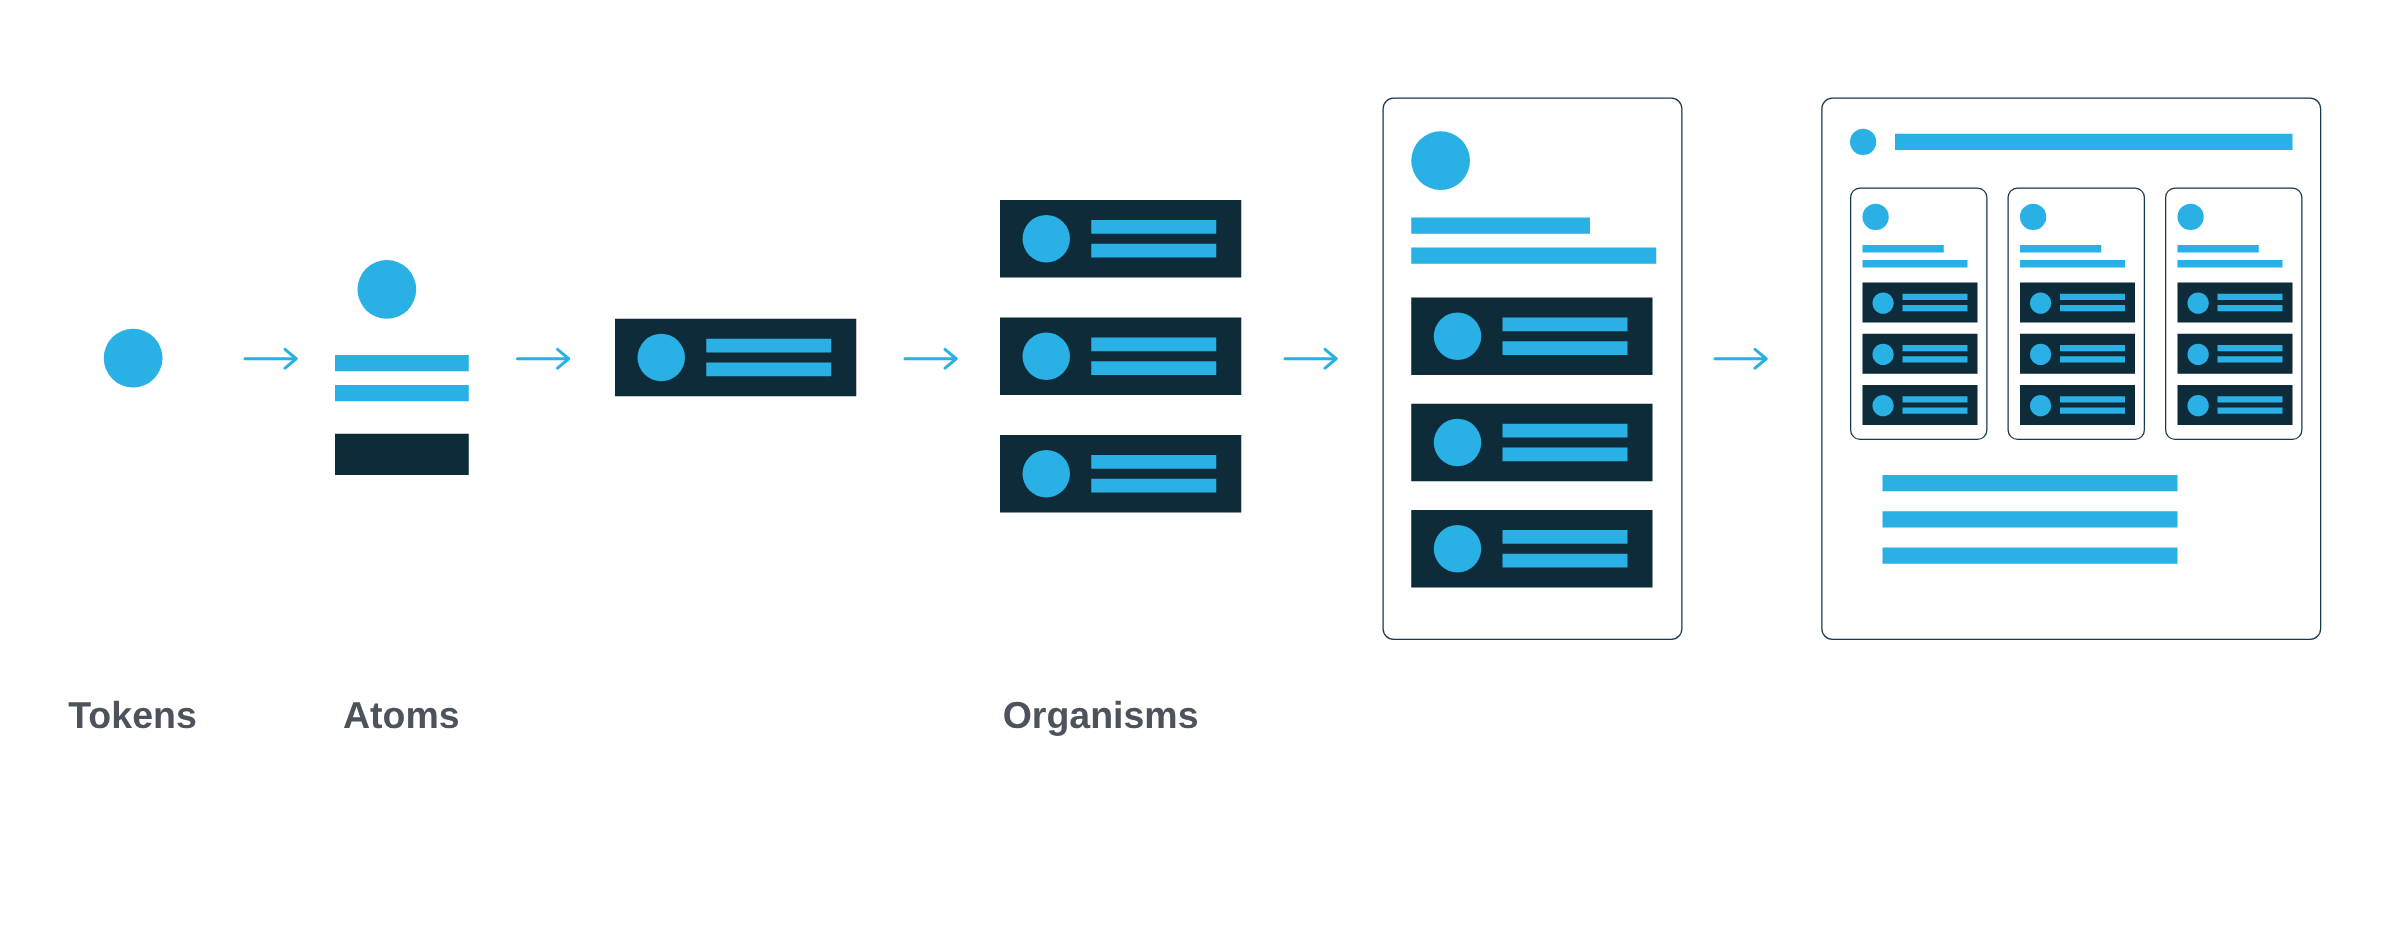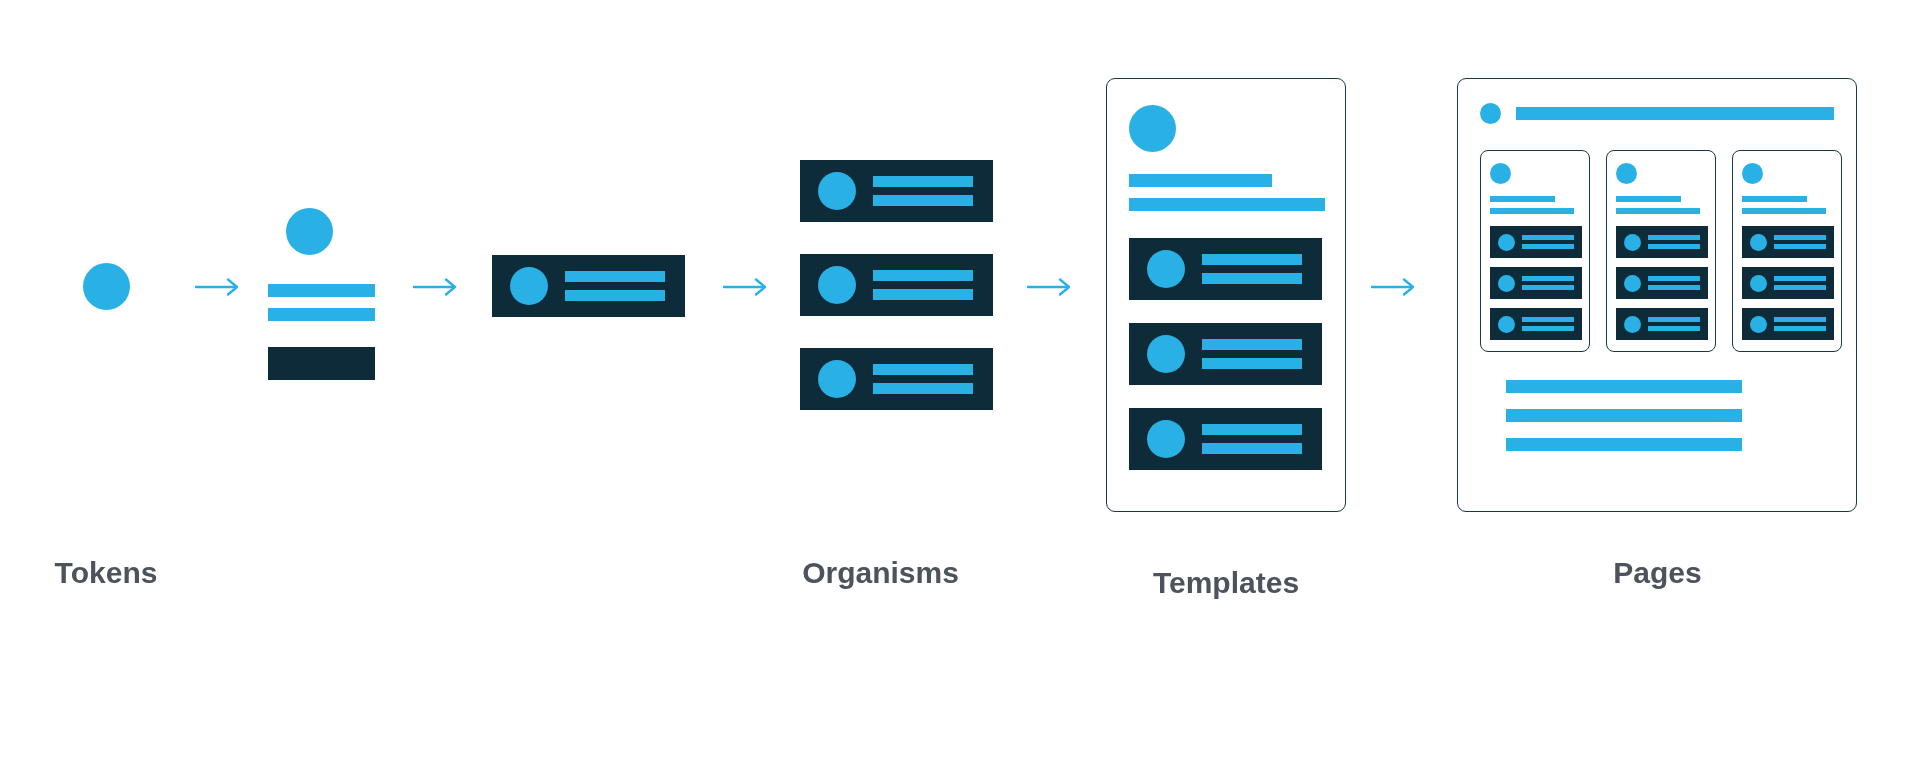--- a/index.html
+++ b/index.html
@@ -247,20 +247,23 @@
     </svg>
   </div>
 
   <div class="stage-col" style="left:268px; top:208px;">
     <div class="atoms-group">
       <div class="dot atoms-dot"></div>
       <div class="bar atoms-line"></div>
       <div class="bar atoms-line last"></div>
       <div class="darkblock atoms-btn"></div>
     </div>
+  </div>
+  <div class="stage-col" style="left:210px; top:558px; width:222px;">
+    <div class="caption">Atoms</div>
   </div>
 
   <div class="arrow" style="left:412px; top:272px;">
     <svg width="50" height="24" viewBox="0 0 50 24" aria-hidden="true">
       <path d="M1 12 H41" stroke="#29b0e5" stroke-width="2.4" fill="none" stroke-linecap="round"></path>
       <path d="M33 4.5 L42 12 L33 19.5" stroke="#29b0e5" stroke-width="2.4" fill="none" stroke-linecap="round" stroke-linejoin="round"></path>
     </svg>
   </div>
 
   <div class="stage-col" style="left:492px; top:255px;">
@@ -339,23 +342,20 @@
         <div class="molecule mol-lg">
           <div class="m-dot"></div>
           <div class="m-lines">
             <div class="bar"></div>
             <div class="bar"></div>
           </div>
         </div>
       </div>
     </div>
   </div>
-  <div class="stage-col" style="left:1020px; top:568px; width:412px;">
-    <div class="caption">Templates</div>
-  </div>
 
   <div class="arrow" style="left:1370px; top:272px;">
     <svg width="50" height="24" viewBox="0 0 50 24" aria-hidden="true">
       <path d="M1 12 H41" stroke="#29b0e5" stroke-width="2.4" fill="none" stroke-linecap="round"></path>
       <path d="M33 4.5 L42 12 L33 19.5" stroke="#29b0e5" stroke-width="2.4" fill="none" stroke-linecap="round" stroke-linejoin="round"></path>
     </svg>
   </div>
 
   <div class="stage-col" style="left:1457px; top:78px;">
     <div class="panel page-panel">
@@ -457,17 +457,14 @@
       </div>
 
       <div class="page-foot">
         <div class="bar"></div>
         <div class="bar"></div>
         <div class="bar"></div>
       </div>
 
     </div>
   </div>
-  <div class="stage-col" style="left:1480px; top:558px; width:355px;">
-    <div class="caption">Pages</div>
-  </div>
 
 </div>
 
 </body></html>

